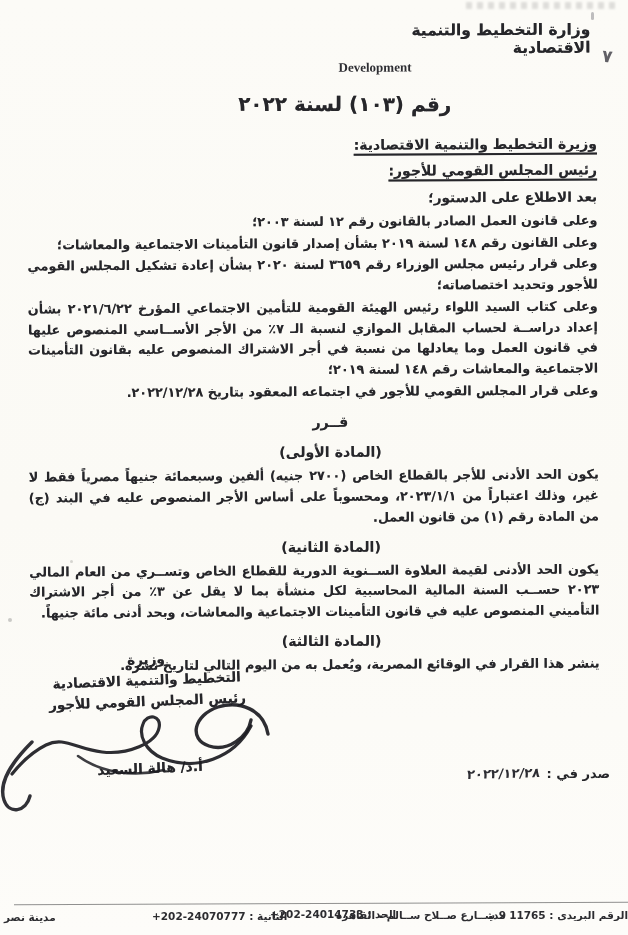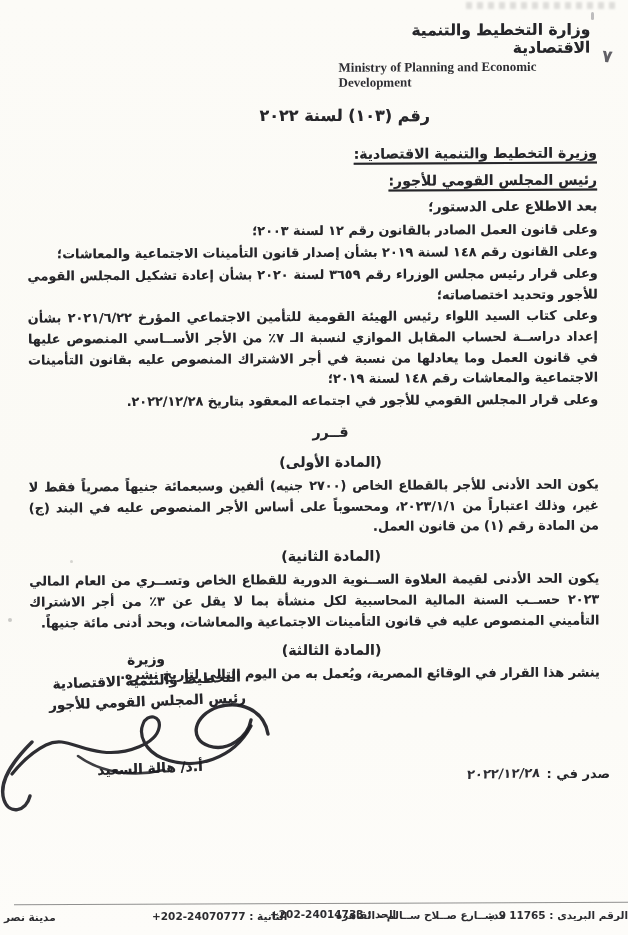--- a/index.html
+++ b/index.html
@@ -22,21 +22,21 @@
     filter:blur(1.1px);}
   .corner-mark{position:absolute;top:46px;right:16px;font-size:17px;font-weight:700;
     color:#46464d;opacity:.85;transform:rotate(6deg);}
   .corner-dot{position:absolute;top:12px;right:34px;width:3px;height:8px;background:#8b8b90;
     opacity:.55;border-radius:2px;}
   .speck1{position:absolute;left:8px;top:618px;width:4px;height:4px;background:#9a9a97;border-radius:50%;opacity:.5;}
   .speck2{position:absolute;left:70px;top:560px;width:3px;height:3px;background:#a7a7a2;border-radius:50%;opacity:.45;}
   
   .title-block{margin-top:16px;padding-left:64px;text-align:center;transform:rotate(.4deg);}
   .title-word{font-size:16.5px;font-weight:700;text-shadow:0 0 .5px rgba(20,20,25,.5);}
-  .title-number{font-size:16px;font-weight:700;margin-top:3px;text-shadow:0 0 .5px rgba(20,20,25,.5);}
+  .title-number{font-size:20px;font-weight:700;margin-top:3px;text-shadow:0 0 .5px rgba(20,20,25,.5);}
   
   .textbody{direction:rtl;margin:18px 30px 0 28px;font-size:12.8px;font-weight:700;
     line-height:1.62;text-shadow:0 0 .4px rgba(25,25,30,.4);}
   .u-head{font-size:14px;font-weight:700;text-decoration:underline;
     text-underline-offset:4px;text-decoration-thickness:1.5px;margin-bottom:4px;}
   .b-head{font-size:13.6px;font-weight:700;margin-bottom:3px;}
   .textbody p{margin:1px 0;text-align:justify;}
   .center-head{text-align:center;font-size:14.2px;font-weight:700;margin:7px 0 2px;padding-left:34px;}
   .decree-word{letter-spacing:1px;margin-top:9px;}
   
@@ -72,21 +72,20 @@
   <div class="corner-dot"></div>
   <div class="corner-mark">٧</div>
   <div class="speck1"></div>
   <div class="speck2"></div>
 
   <div class="content">
 
     <header class="letterhead">
       <div class="ministry-ar">وزارة التخطيط والتنمية الاقتصادية</div>
       <div class="ministry-en">
-        <div>Ministry of Planning and Economic</div>
         <div>Development</div>
       </div>
     </header>
 
     <section class="title-block">
       <div class="title-number">رقم (١٠٣) لسنة ٢٠٢٢</div>
     </section>
 
     <section class="textbody">
       <div class="u-head">وزيرة التخطيط والتنمية الاقتصادية:</div>

